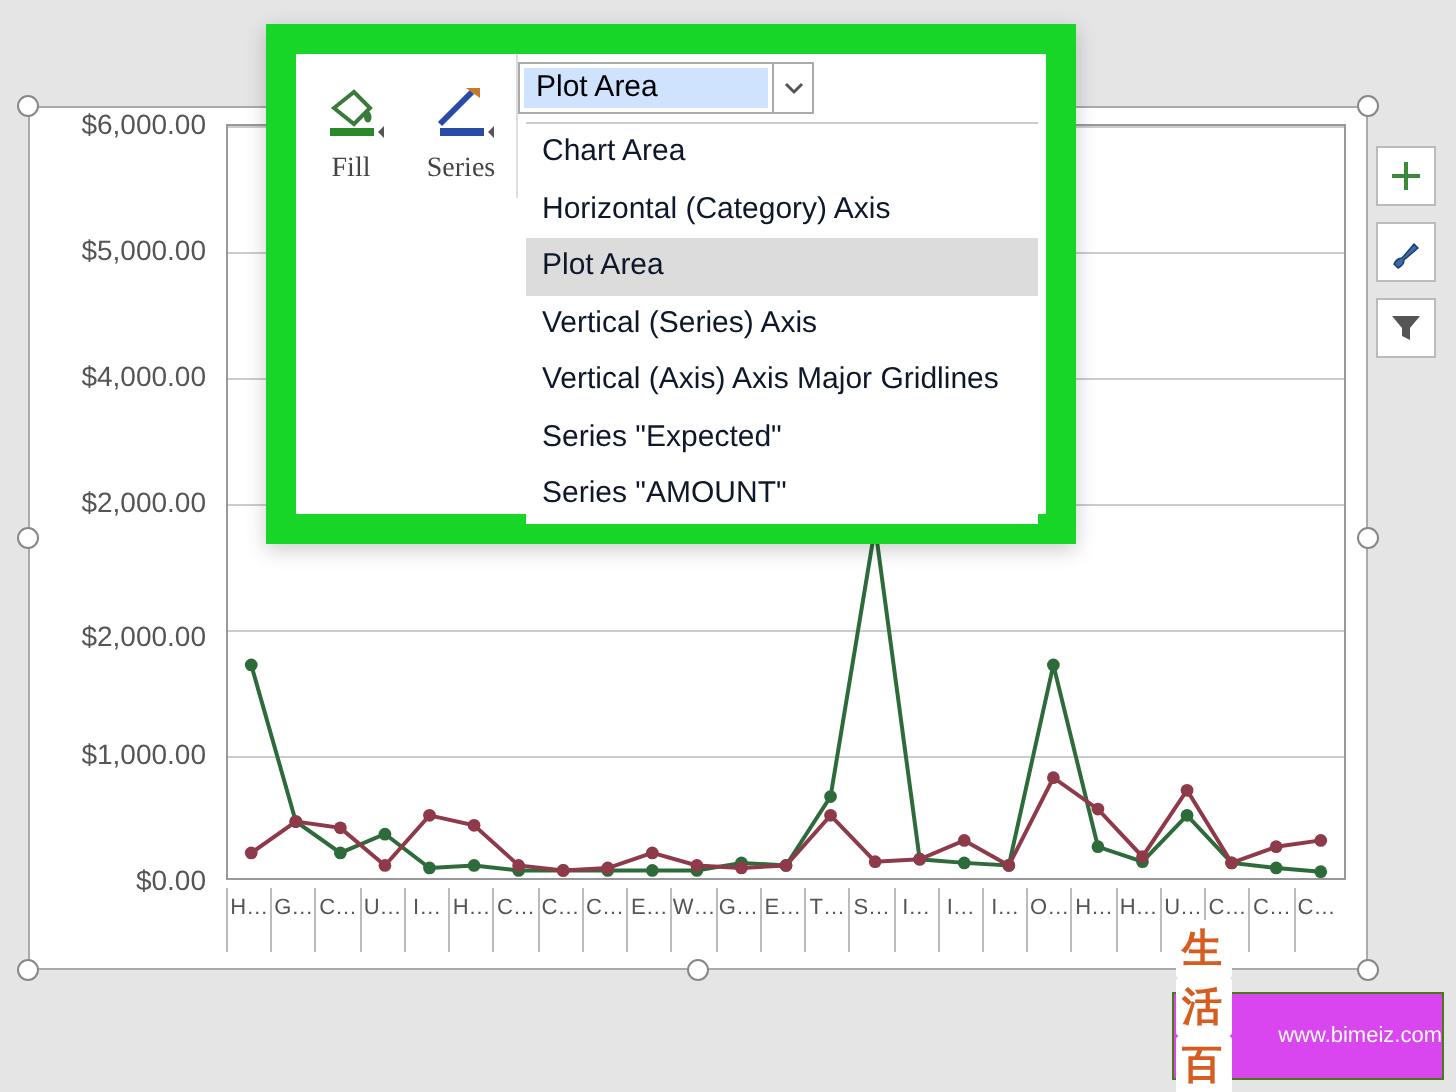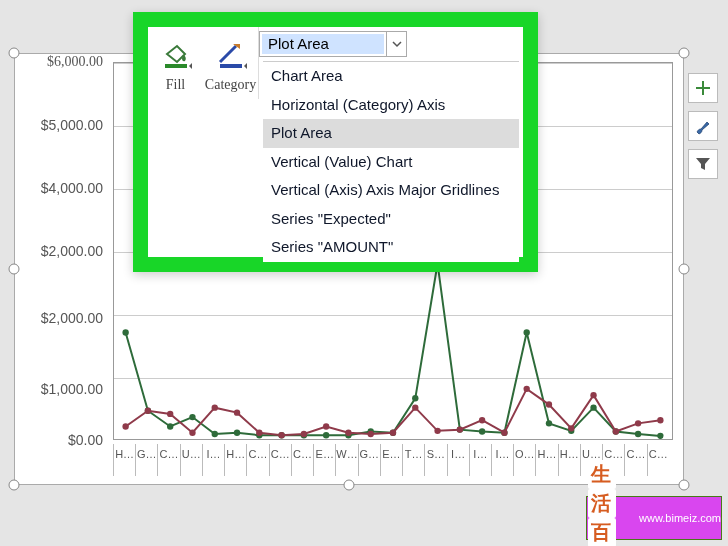--- a/index.html
+++ b/index.html
@@ -261,26 +261,26 @@
         <circle cx="436.8" cy="343.35" r="3.2" fill="#8f3a4a"></circle>
         <circle cx="459.2" cy="367.29" r="3.2" fill="#8f3a4a"></circle>
         <circle cx="481.59999999999997" cy="333.9" r="3.2" fill="#8f3a4a"></circle>
         <circle cx="504" cy="370.44" r="3.2" fill="#8f3a4a"></circle>
         <circle cx="526.4" cy="362.25" r="3.2" fill="#8f3a4a"></circle>
         <circle cx="548.8" cy="359.1" r="3.2" fill="#8f3a4a"></circle>
       </svg>
   </div>
 
   <div id="ylabels">
-      <div class="ylabel" style="top: 8px; font-family: Liberation Serif, serif;">$6,000.00</div>
+      <div class="ylabel" style="top: 8px;">$6,000.00</div>
       <div class="ylabel" style="top: 71px;">$5,000.00</div>
       <div class="ylabel" style="top: 134px;">$4,000.00</div>
       <div class="ylabel" style="top: 197px;">$2,000.00</div>
       <div class="ylabel" style="top: 264px;">$2,000.00</div>
-      <div class="ylabel" style="top: 335px;">$1,000.00</div>
+      <div class="ylabel" style="top: 323px;">$1,000.00</div>
       <div class="ylabel" style="top: 386px; text-align: right;">$0.00</div>
     </div>
 
   <div class="xlabels" id="xlabels">
       <div class="xlabel">H…</div>
       <div class="xlabel">G…</div>
       <div class="xlabel">C…</div>
       <div class="xlabel">U…</div>
       <div class="xlabel">I…</div>
       <div class="xlabel">H…</div>
@@ -351,36 +351,36 @@
     </div>
     <div class="tool">
       <div class="tool-icon">
         <svg width="34" height="28" viewBox="0 0 34 28">
           <path d="M6 20 L22 4" stroke="#2a4aa8" stroke-width="3"></path>
           <path d="M19 2 h7 v5 z" fill="#c77a2a"></path>
           <rect x="6" y="22" width="22" height="4" fill="#2a4aa8"></rect>
           <path d="M30 24 l3 -3 v6 z" fill="#555"></path>
         </svg>
       </div>
-      <span>Category</span>
+      <span>Series</span>
     </div>
     <div class="combo-group">
       <div class="combo">
         <span class="combo-val">Plot Area</span>
         <div class="combo-arrow">
           <svg width="10" height="10" viewBox="0 0 10 10">
               <path d="M1 3 l4 4 4-4" fill="none" stroke="#555" stroke-width="1.5"></path>
             </svg>
         </div>
       </div>
       <div class="dropdown" id="dropdown">
           <div class="dd-item">Chart Area</div>
           <div class="dd-item">Horizontal (Category) Axis</div>
           <div class="dd-item selected">Plot Area</div>
-          <div class="dd-item">Vertical (Value) Chart</div>
+          <div class="dd-item">Vertical (Series) Axis</div>
           <div class="dd-item">Vertical (Axis) Axis Major Gridlines</div>
           <div class="dd-item">Series "Expected"</div>
           <div class="dd-item">Series "AMOUNT"</div>
         </div>
     </div>
   </div>
 </div>
 
 <div class="watermark">
   <div class="wm-chars" id="wm-chars"><span>生</span><span>活</span><span>百</span><span>科</span></div>

